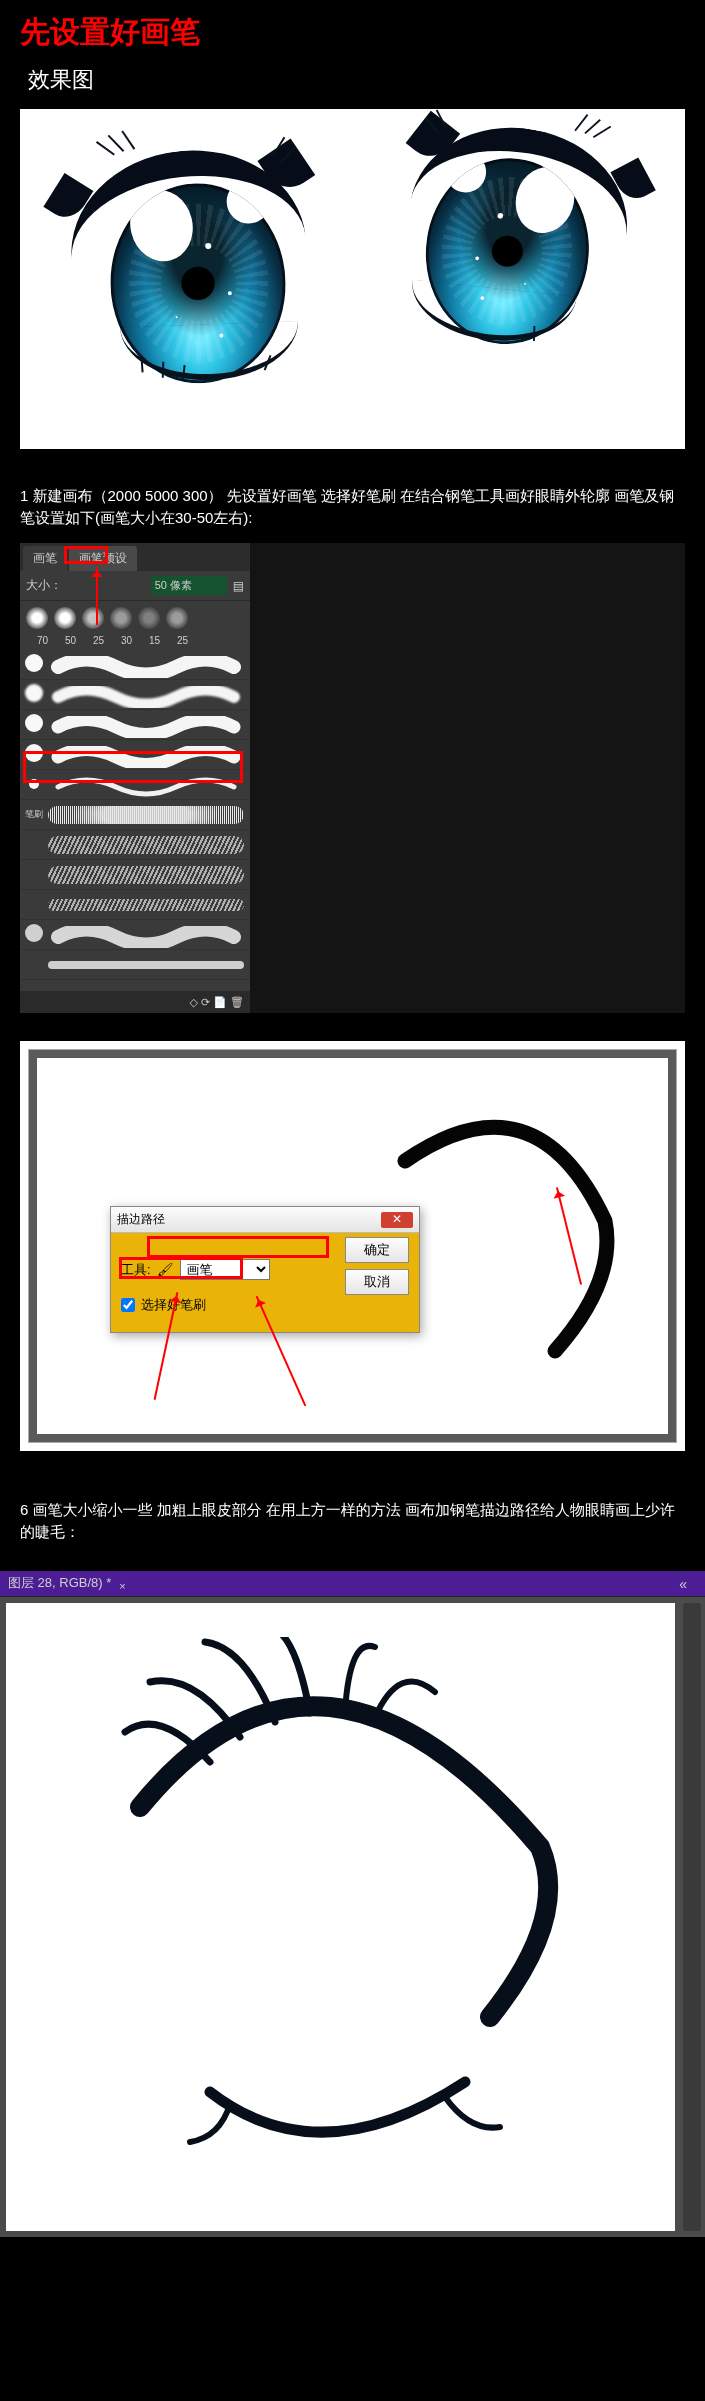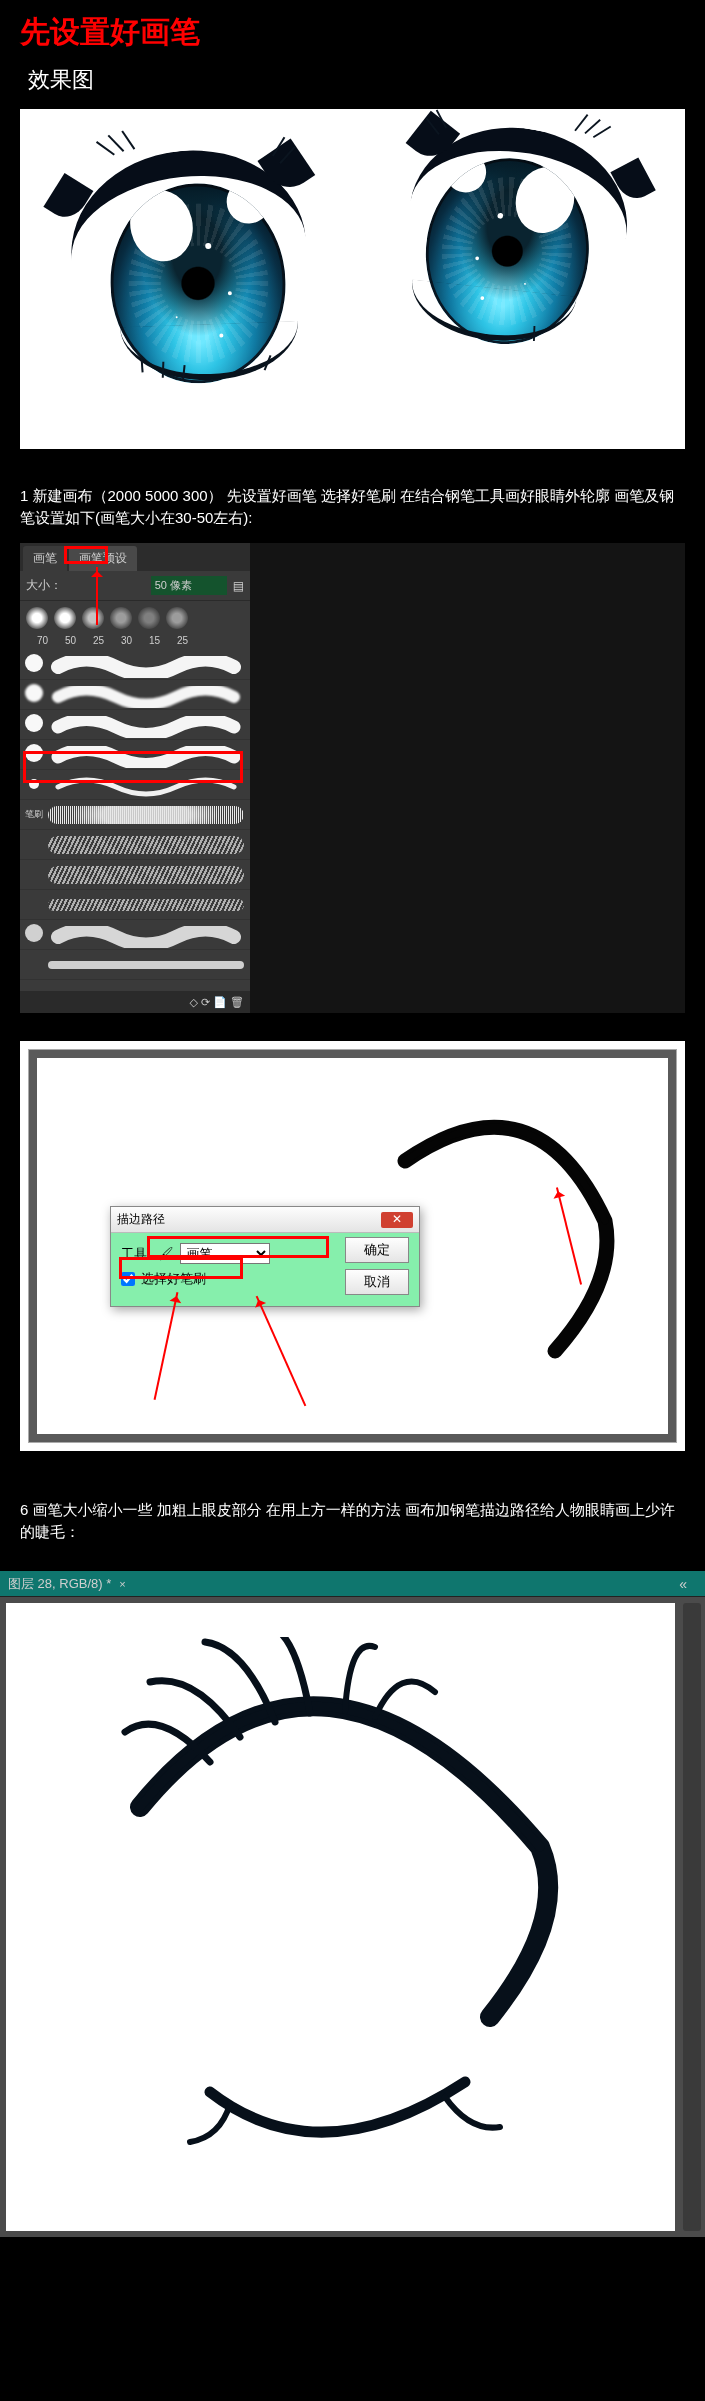--- a/index.html
+++ b/index.html
@@ -173,35 +173,35 @@
 
   
   .img3 { height: 410px; background:#fff; position:relative; margin:0 20px; }
   .img3 .border {
     position:absolute; inset:8px; background:#fff;
     border:1px solid #aaa; box-shadow: inset 0 0 0 8px #5a5a5a;
   }
   .img3 svg.arc { position:absolute; right:60px; top:60px; }
   .dlg {
     position:absolute; left:90px; top:165px; width:310px;
-    background:#86efac; border:1px solid #888;
+    background:#eab308; border:1px solid #888;
     box-shadow: 2px 3px 10px rgba(0,0,0,.35);
     font-size:13px; color:#000;
   }
   .dlg-title {
     display:flex; justify-content:space-between; align-items:center;
     background:linear-gradient(#fdfdfd,#e4e4e4);
     padding:4px 6px; font-size:12px; border-bottom:1px solid #bbb;
   }
   .dlg-title .x {
     background:#d04030; color:#fff; width:32px; height:16px;
     text-align:center; font-size:12px; border-radius:2px;
   }
   .dlg-body { padding:10px 10px 12px; }
-  .dlg-row { display:flex; align-items:center; gap:6px; margin-bottom:6px; }
+  .dlg-row { display:flex; align-items:center; gap:6px; margin-bottom:6px;margin-top:16px; }
   .dlg-row .lbl { width:30px; }
   .dlg-row select {
     font:inherit; padding:1px 2px; width:90px; background:#fff; border:1px solid #777;
   }
   .dlg-row input[type=checkbox]{ width:14px; height:14px; }
   .dlg-btns { position:absolute; right:10px; top:30px; display:flex; flex-direction:column; gap:6px; }
   .dlg-btns button {
     width:64px; padding:3px 0; background:linear-gradient(#fefefe,#e5e5e5);
     border:1px solid #888; font:inherit;
   }
@@ -214,22 +214,22 @@
     position:absolute; width:2px; background:#ff0000;
   }
   .red-arr::before {
     content:""; position:absolute; left:-5px; top:-2px;
     border:6px solid transparent; border-bottom-color:#ff0000;
   }
 
   
   .img4-wrap { margin: 14px 0 0; }
   .img4-tab {
-    background:#0f766e; color:#cfcfcf; font-size:13px;
-    padding:4px 8px; display:flex; align-items:center; gap:4px;
+    background:#4c1d95; color:#cfcfcf; font-size:13px;
+    padding:4px 8px; display:flex; align-items:flex-end; gap:4px;
     border-bottom:1px solid #222; height:26px;
   }
   .img4-tab .close { margin-left:4px; font-size:11px; color:#cfcfcf; }
   .img4-tab .chev { margin-left:auto; padding:0 10px; font-size:14px; }
   .img4 {
     height: 640px; position:relative;
     background:#4b4b4b; padding:6px;
   }
   .img4 .canvas {
     position:absolute; left:6px; right:30px; top:6px; bottom:6px;

